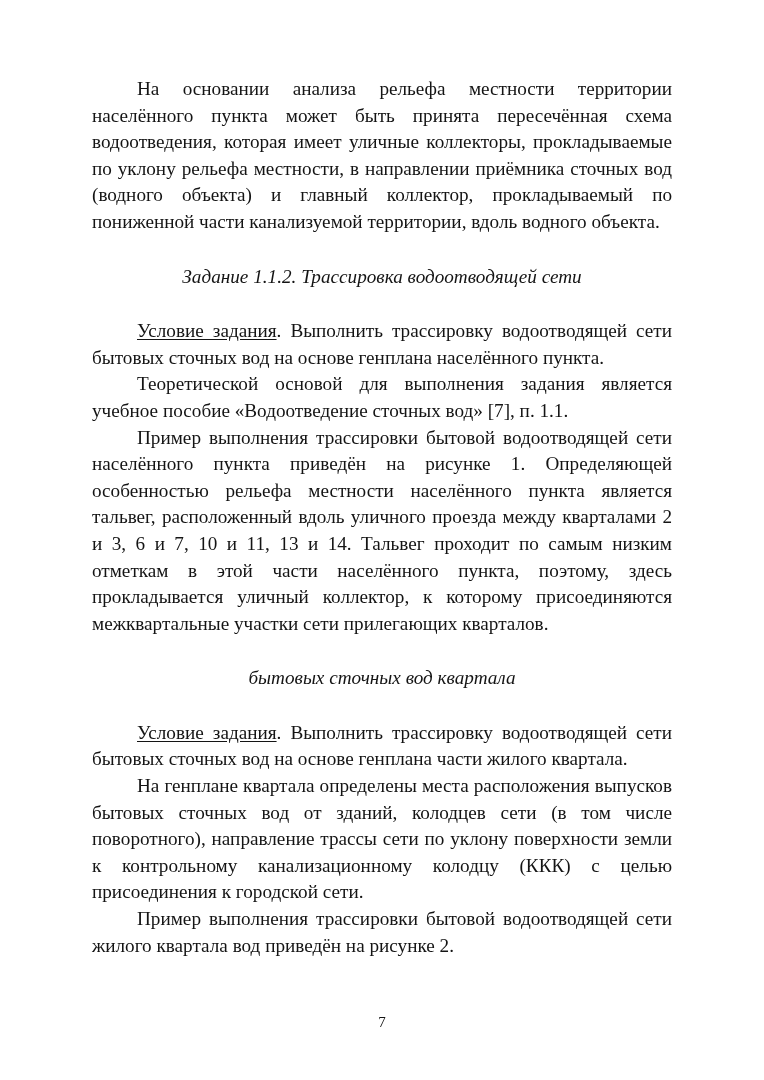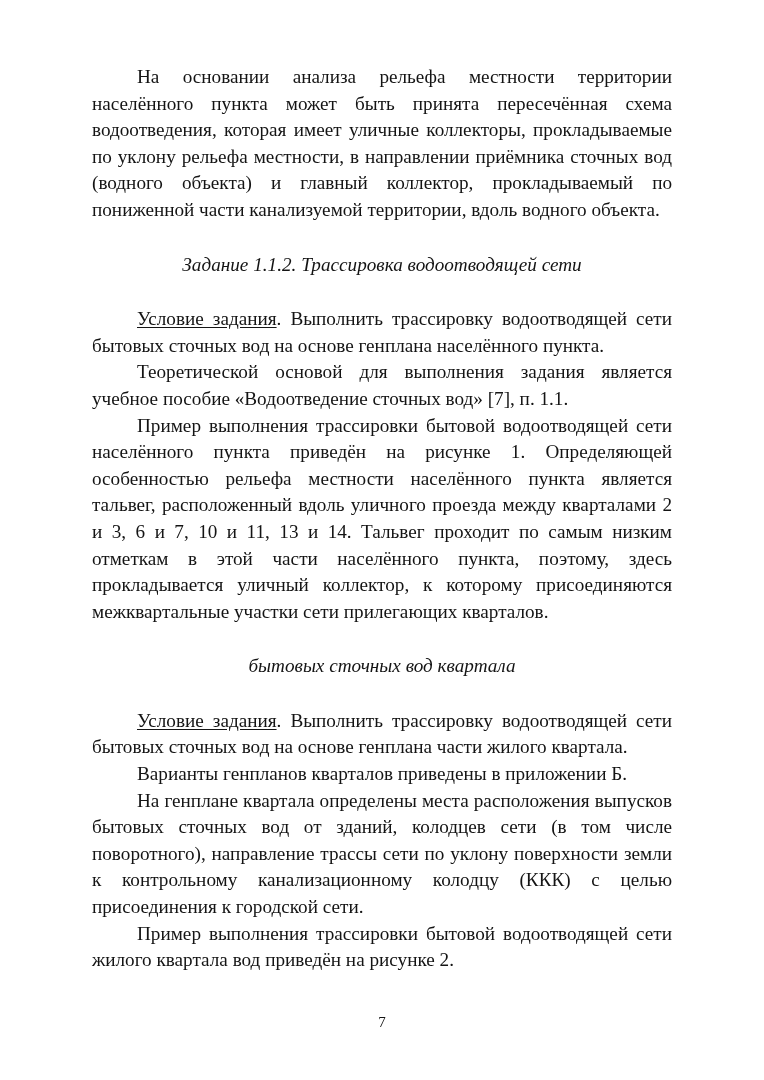--- a/index.html
+++ b/index.html
@@ -11,21 +11,21 @@
       width: 764px;
       height: 1080px;
       position: relative;
       overflow: hidden;
       font-family: "Liberation Serif", "DejaVu Serif", serif;
       color: #141414;
     }
     .page {
       position: absolute;
       left: 92px;
-      top: 64px;
+      top: 76px;
       width: 580px;
     }
     p {
       margin: 0;
       font-size: 19.2px;
       line-height: 26.6px;
       text-align: justify;
       text-indent: 45px;
       hyphens: manual;
     }
@@ -76,19 +76,18 @@
 
   <div class="gap-before-title"></div>
 
   <h2 class="section-title">
     <span>бытовых сточных вод квартала</span>
   </h2>
 
   <div class="gap-after-title"></div>
 
   <p><span class="cond">Условие задания</span><span>. Выполнить трассировку водоотводящей сети быто­вых сточных вод на основе генплана части жилого квартала.</span></p>
-  <p>Варианты генпланов кварталов приведены в приложении Б.</p>
   <p>На генплане квартала определены места расположения выпусков бы­товых сточных вод от зданий, колодцев сети (в том числе поворотного), направление трассы сети по уклону поверхности земли к контрольному ка­нализационному колодцу (ККК) с целью присоединения к городской сети.</p>
   <p>Пример выполнения трассировки бытовой водоотводящей сети жи­лого квартала вод приведён на рисунке 2.</p>
 
 </div>
 
 <div class="page-number">7</div>
 
 </body></html>

